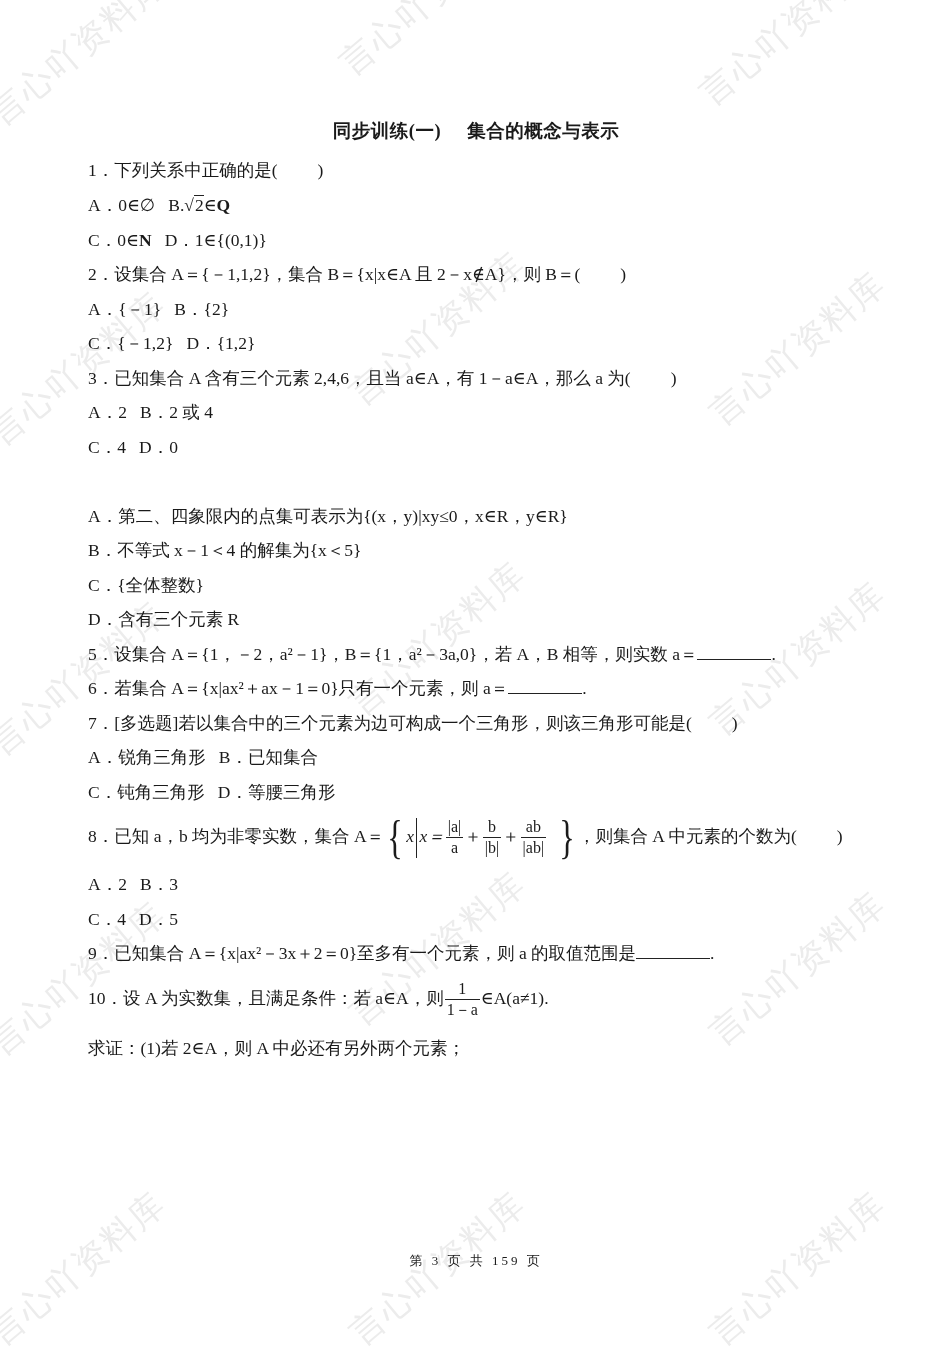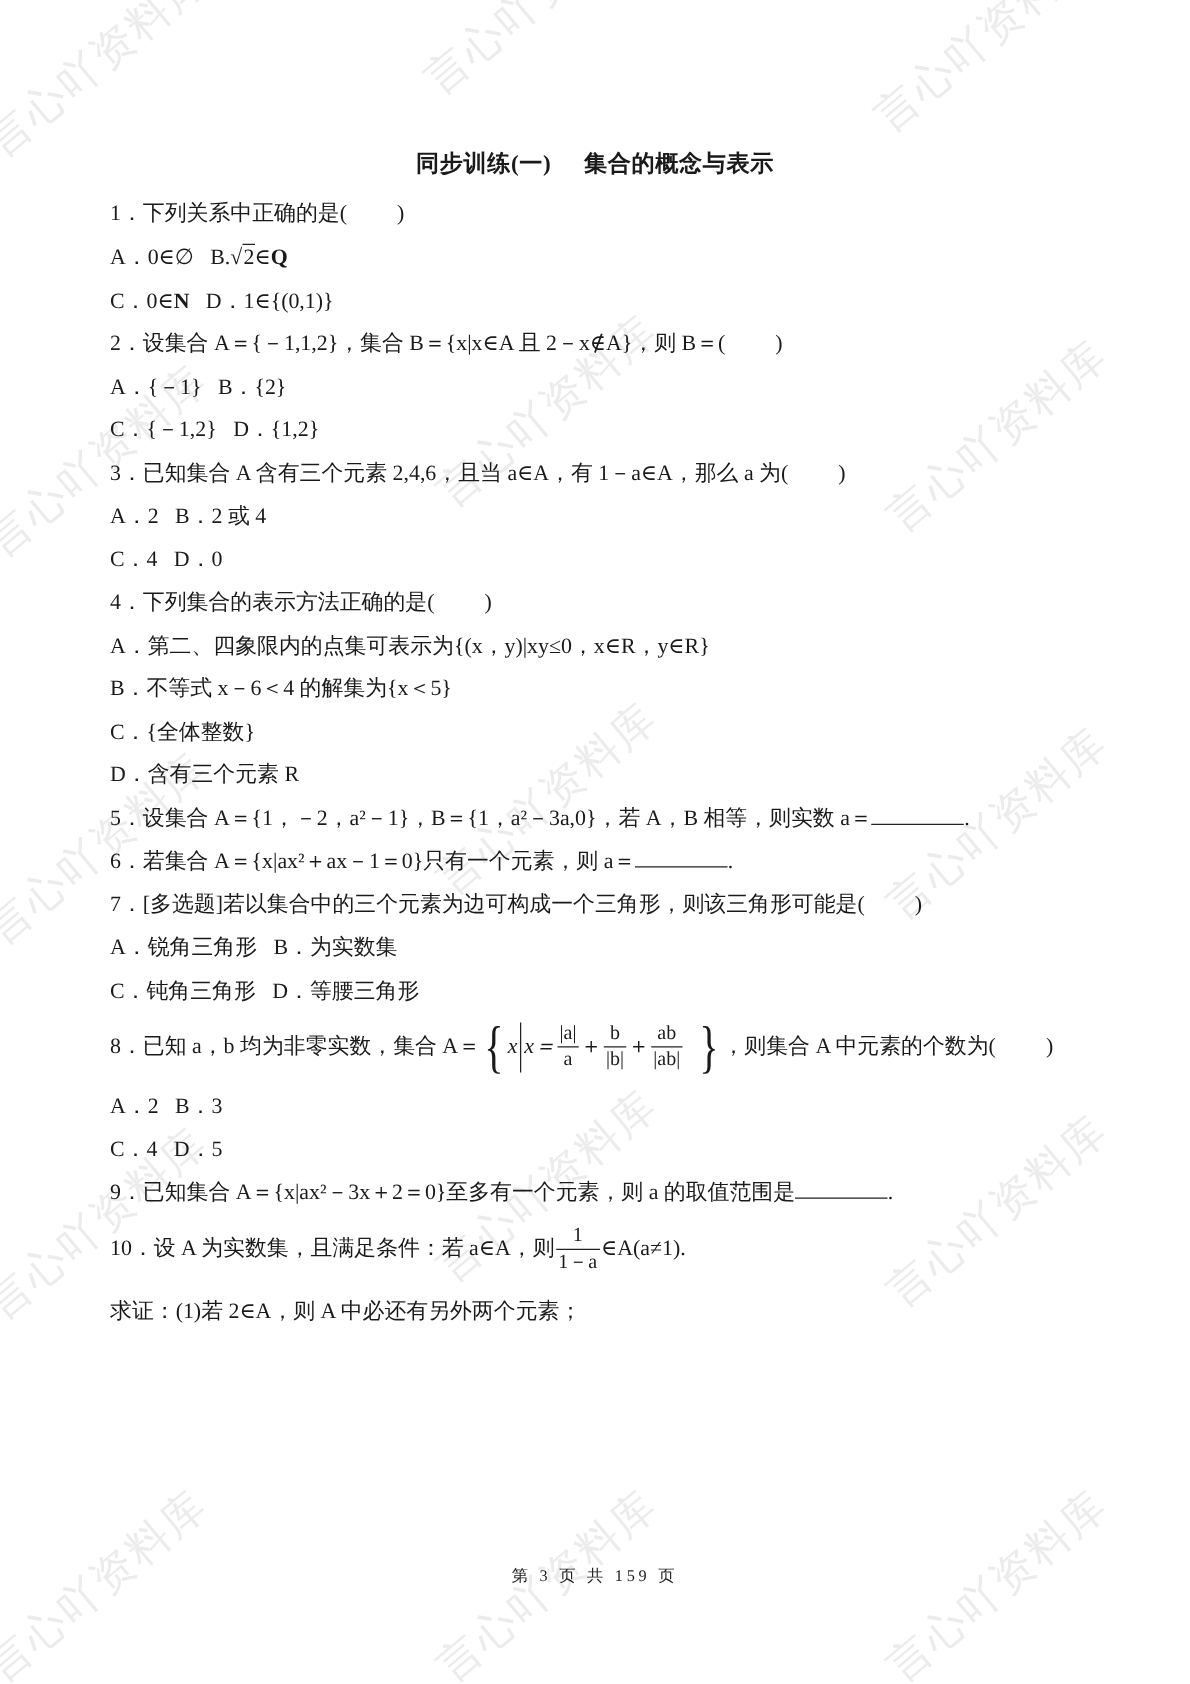--- a/index.html
+++ b/index.html
@@ -89,49 +89,46 @@
   <div class="line" style="top:366px">
     <span>3．</span><span>已知集合 A 含有三个元素 2,4,6，且当 a∈A，有 1－a∈A，那么 a 为(</span><span class="paren"></span><span>)</span>
   </div>
   <div class="line" style="top:400px">
     <span>A．</span><span>2</span>&nbsp;&nbsp;&nbsp;<span>B．</span><span>2 或 4</span>
   </div>
   <div class="line" style="top:435px">
     <span>C．</span><span>4</span>&nbsp;&nbsp;&nbsp;<span>D．</span><span>0</span>
   </div>
 
-  <div class="line" style="top:469px">
-    <span>4．</span><span>下列集合的表示方法正确的是(</span><span class="paren"></span><span>)</span>
-  </div>
   <div class="line" style="top:504px">
     <span>A．</span><span>第二、四象限内的点集可表示为{(x，y)|xy≤0，x∈R，y∈R}</span>
   </div>
   <div class="line" style="top:538px">
-    <span>B．</span><span>不等式 x－6＜4 的解集为{x＜5}</span>
+    <span>B．</span><span>不等式 x－1＜4 的解集为{x＜5}</span>
   </div>
   <div class="line" style="top:573px">
     <span>C．</span><span>{全体整数}</span>
   </div>
   <div class="line" style="top:607px">
     <span>D．</span><span>含有三个元素 R</span>
   </div>
 
   <div class="line" style="top:642px">
     <span>5．</span><span>设集合 A＝{1，－2，a²－1}，B＝{1，a²－3a,0}，若 A，B 相等，则实数 a＝</span><span class="blank"></span><span>.</span>
   </div>
 
   <div class="line" style="top:676px">
     <span>6．</span><span>若集合 A＝{x|ax²＋ax－1＝0}只有一个元素，则 a＝</span><span class="blank"></span><span>.</span>
   </div>
 
   <div class="line" style="top:711px">
     <span>7．</span><span>[多选题]若以集合中的三个元素为边可构成一个三角形，则该三角形可能是(</span><span class="paren"></span><span>)</span>
   </div>
   <div class="line" style="top:745px">
-    <span>A．</span><span>锐角三角形</span>&nbsp;&nbsp;&nbsp;<span>B．</span><span>为实数集</span>
+    <span>A．</span><span>锐角三角形</span>&nbsp;&nbsp;&nbsp;<span>B．</span><span>已知集合</span>
   </div>
   <div class="line" style="top:780px">
     <span>C．</span><span>钝角三角形</span>&nbsp;&nbsp;&nbsp;<span>D．</span><span>等腰三角形</span>
   </div>
 
   <div class="line" style="top:814px; line-height:44px;">
     <span>8．</span><span>已知 a，b 均为非零实数，集合 A＝</span><span class="bigbrace">{</span><i class="v">x</i><span class="bar"></span><i class="v">x＝</i><span class="frac"><span class="num">|a|</span><span class="den">a</span></span><span>＋</span><span class="frac"><span class="num">b</span><span class="den">|b|</span></span><span>＋</span><span class="frac"><span class="num">ab</span><span class="den">|ab|</span></span>&nbsp;&nbsp;<span class="bigbrace">}</span><span>，则集合 A 中元素的个数为(</span><span class="paren"></span><span>)</span>
   </div>
   <div class="line" style="top:872px">
     <span>A．</span><span>2</span>&nbsp;&nbsp;&nbsp;<span>B．</span><span>3</span>

